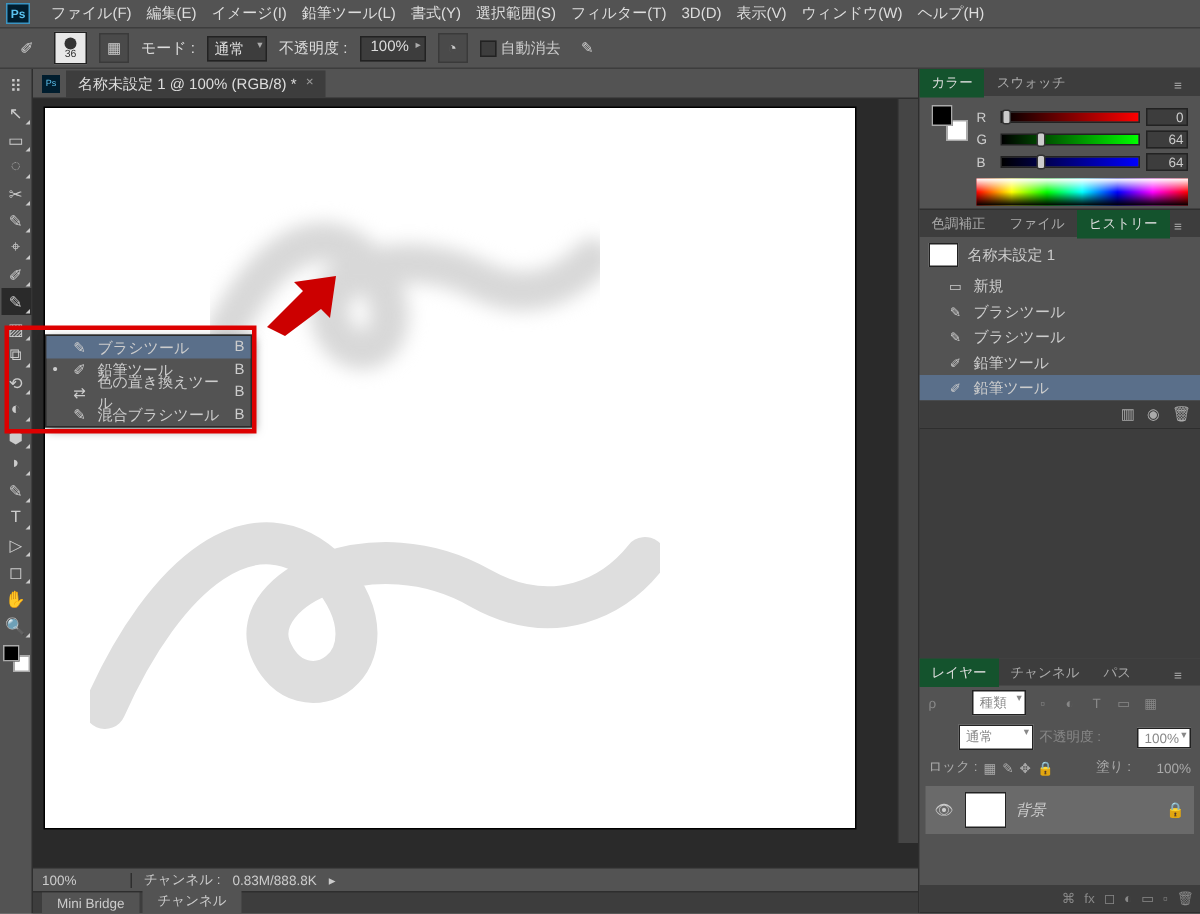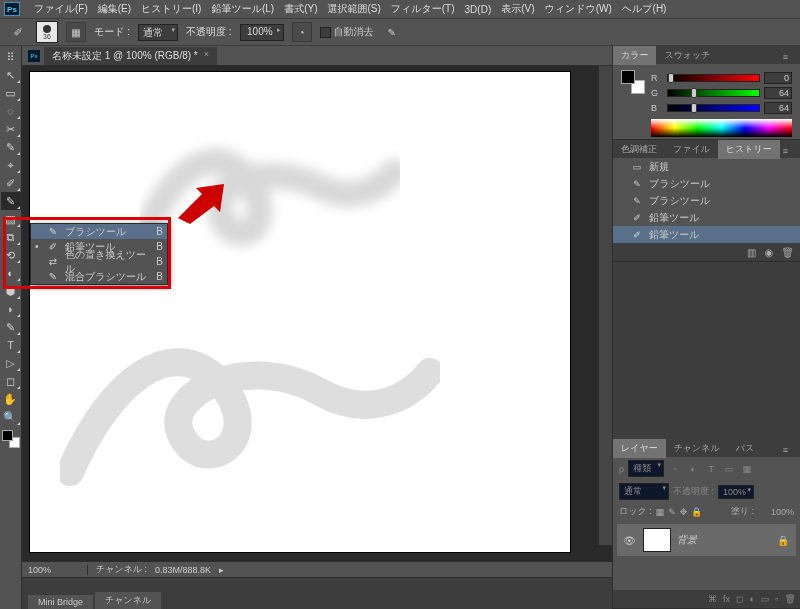--- a/index.html
+++ b/index.html
@@ -42,29 +42,29 @@
 .doc-tab .mini-ps { width:12px; height:12px; background:#001d2e; color:#5bc3f0; font-size:6px; display:flex; align-items:center; justify-content:center; margin-right:4px; }
 
 .canvas-area { flex:1; display:flex; align-items:flex-start; justify-content:flex-start; padding:6px 0 0 8px; overflow:hidden; position:relative; }
 .canvas { width:540px; height:480px; background:#fff; box-shadow:0 0 0 1px #000; position:relative; overflow:hidden; }
 .stroke1 { position:absolute; top:60px; left:110px; width:260px; height:130px; }
 .stroke2 { position:absolute; top:230px; left:30px; width:380px; height:210px; }
 
 .status { height:16px; background:#535353; display:flex; align-items:center; gap:8px; padding:0 6px; font-size:9px; color:#ccc; border-top:1px solid #2e2e2e; }
 .status .zoom { width:60px; border-right:1px solid #2e2e2e; padding-right:6px; }
 
-.tabstrip { height:32px; background:#3d3d3d; display:flex; align-items:flex-end; padding:0 6px; gap:2px; border-top:1px solid #2e2e2e; }
+.tabstrip { height:15px; background:#3d3d3d; display:flex; align-items:flex-end; padding:0 6px; gap:2px; border-top:1px solid #2e2e2e; }
 .tabstrip .tabi { background:#535353; padding:2px 10px; font-size:9px; color:#ccc; }
 
 
 .panels { width:188px; background:#3d3d3d; border-left:1px solid #2e2e2e; display:flex; flex-direction:column; }
 .panel { border-bottom:1px solid #2e2e2e; background:#535353; }
 .ptabs { height:18px; background:#3d3d3d; display:flex; align-items:center; font-size:9px; position:relative; }
 .ptabs span { padding:3px 8px; color:#aaa; }
-.ptabs span.active { background:#737373; color:#ddd; }
+.ptabs span.active { background:#14532d; color:#ddd; }
 .ptabs .menu-icon { position:absolute; right:4px; top:3px; color:#aaa; font-size:9px; }
 
 .color-body { padding:6px 8px 2px; }
 .rgb-row { display:flex; align-items:center; gap:4px; height:15px; }
 .rgb-row .lbl { width:12px; font-size:9px; color:#ccc; }
 .slider { flex:1; height:8px; position:relative; border:1px solid #222; }
 .slider.r { background:linear-gradient(90deg,#000,#f00); }
 .slider.g { background:linear-gradient(90deg,#000,#0f0); }
 .slider.b { background:linear-gradient(90deg,#000,#00f); }
 .slider .thumb { position:absolute; top:-2px; width:6px; height:10px; background:#ccc; border:1px solid #333; border-radius:2px; }
@@ -80,21 +80,21 @@
 .hist-top { display:flex; align-items:center; gap:6px; padding:4px 6px; }
 .hist-thumb { width:20px; height:16px; background:#fff; border:1px solid #222; }
 .hist-list { }
 .hist-item { display:flex; align-items:center; gap:6px; padding:2px 6px 2px 18px; font-size:10px; height:17px; }
 .hist-item.sel { background:#5a6f8a; }
 .hist-item .icn { width:12px; text-align:center; color:#ccc; font-size:9px; }
 .hist-foot { height:18px; background:#3d3d3d; display:flex; justify-content:flex-end; align-items:center; gap:8px; padding:0 6px; color:#aaa; }
 
 .layer-body { }
 .layer-opts { display:flex; align-items:center; gap:4px; padding:3px 6px; font-size:9px; }
-.layer-opts .sel { background:#0f172a; border:1px solid #222; padding:1px 12px 1px 4px; position:relative; color:#888; }
+.layer-opts .sel { background:#ffffff; border:1px solid #222; padding:1px 12px 1px 4px; position:relative; color:#888;margin-left:20px; }
 .layer-opts .sel::after{content:"▾";position:absolute;right:2px;top:0;font-size:7px;}
 .layer-opts .ico { width:14px; height:14px; display:flex; align-items:center; justify-content:center; color:#888; }
 .lock-row { display:flex; align-items:center; gap:4px; padding:2px 6px; font-size:9px; color:#aaa; }
 .layer-item { display:flex; align-items:center; gap:6px; padding:4px 6px; background:#6a6a6a; margin:4px; }
 .layer-item .eye { width:14px; color:#ccc; }
 .layer-item .lthumb { width:28px; height:24px; background:#fff; border:1px solid #222; }
 .layer-item .lname { font-size:10px; font-style:italic; }
 .layer-foot { height:18px; background:#3d3d3d; display:flex; justify-content:flex-end; align-items:center; gap:6px; padding:0 4px; color:#888; font-size:9px; }
 
 
@@ -112,21 +112,21 @@
 </style>
 </head>
 <body>
 
 <div class="app">
 
   <div class="menubar">
     <div class="ps-logo">Ps</div>
     <span>ファイル(F)</span>
     <span>編集(E)</span>
-    <span>ヒストリー(I)</span>
+    <span>イメージ(I)</span>
     <span>鉛筆ツール(L)</span>
     <span>書式(Y)</span>
     <span>選択範囲(S)</span>
     <span>フィルター(T)</span>
     <span>3D(D)</span>
     <span>表示(V)</span>
     <span>ウィンドウ(W)</span>
     <span>ヘルプ(H)</span>
   </div>
 
@@ -249,20 +249,24 @@
       </div>
 
       <div class="panel">
         <div class="ptabs">
           <span>色調補正</span>
           <span>ファイル</span>
           <span class="active">ヒストリー</span>
           <span class="menu-icon">≡</span>
         </div>
         <div class="hist-body">
+          <div class="hist-top">
+            <div class="hist-thumb"></div>
+            <span>名称未設定 1</span>
+          </div>
           <div class="hist-list">
             <div class="hist-item">
                 <span class="icn">▭</span>
                 <span>新規</span>
               </div>
             <div class="hist-item">
                 <span class="icn">✎</span>
                 <span>ブラシツール</span>
               </div>
             <div class="hist-item">

